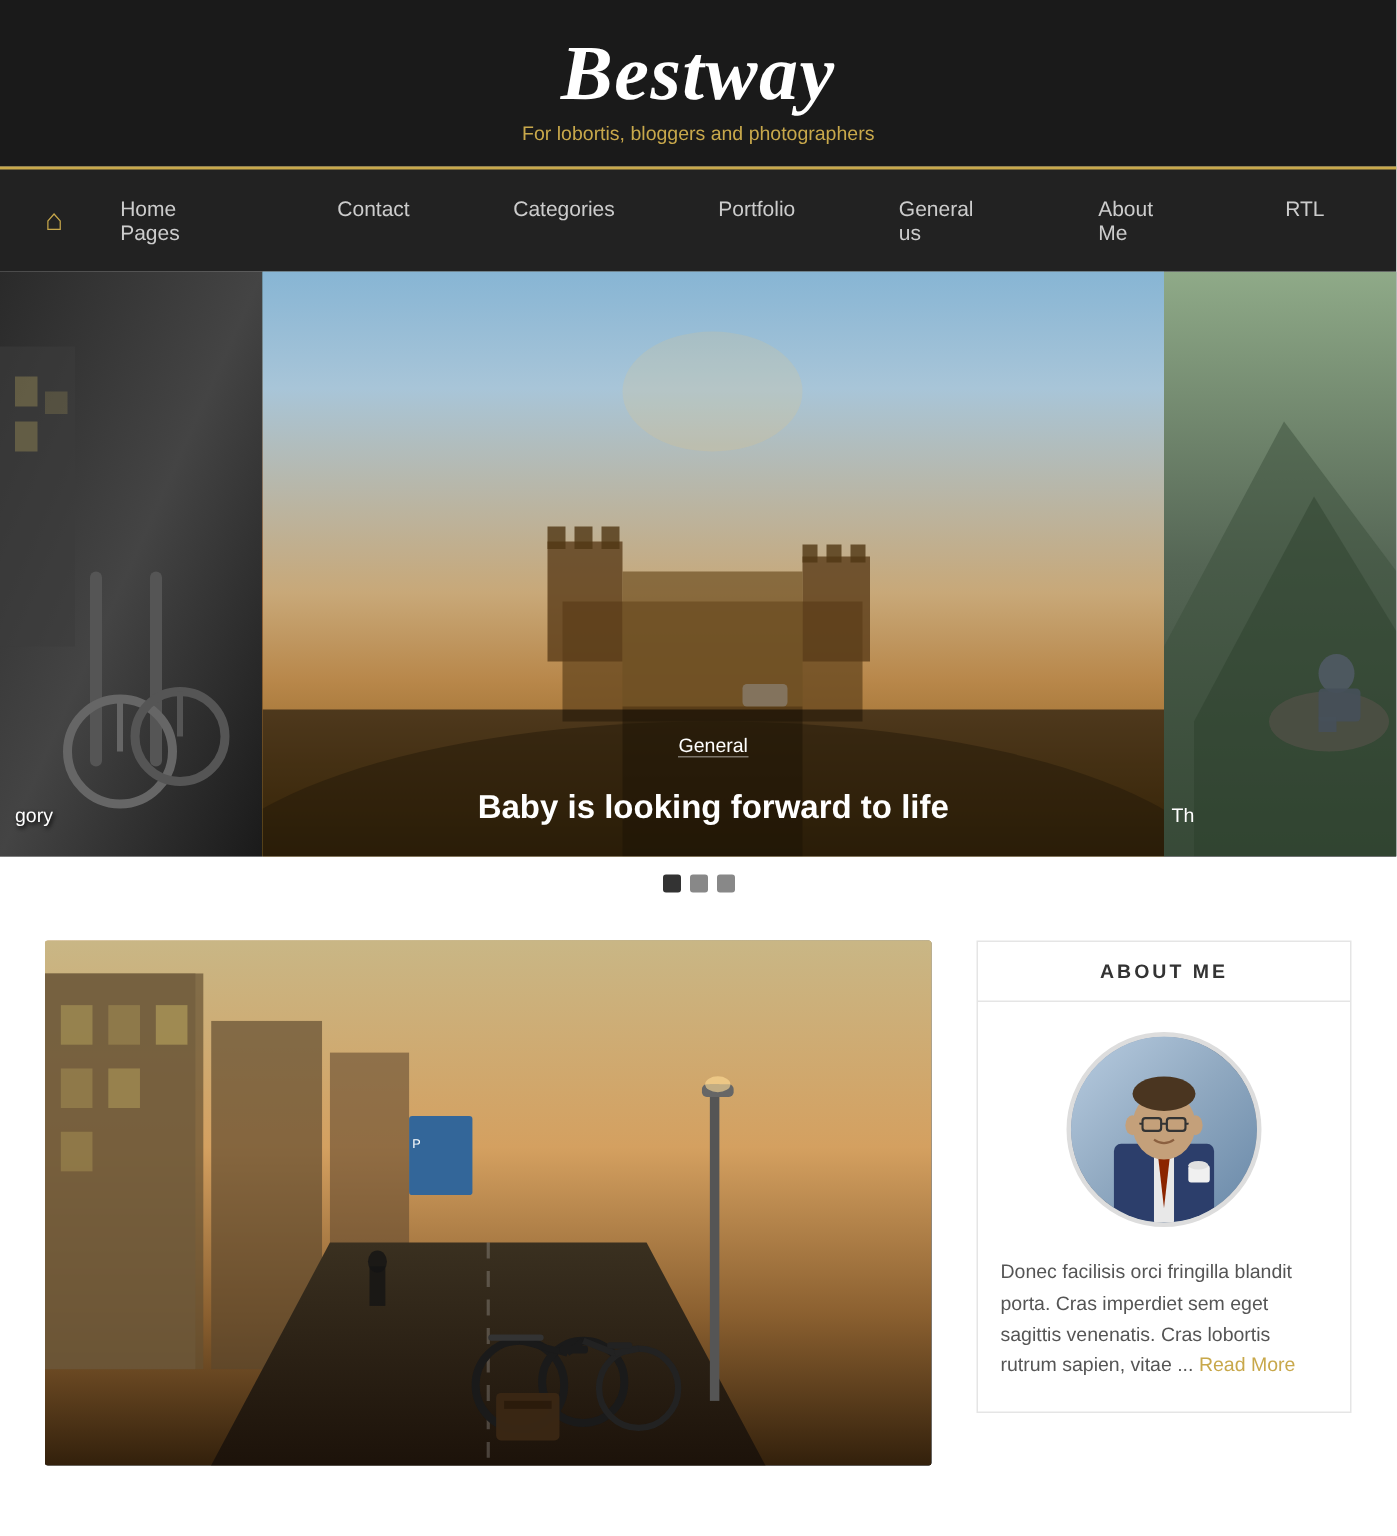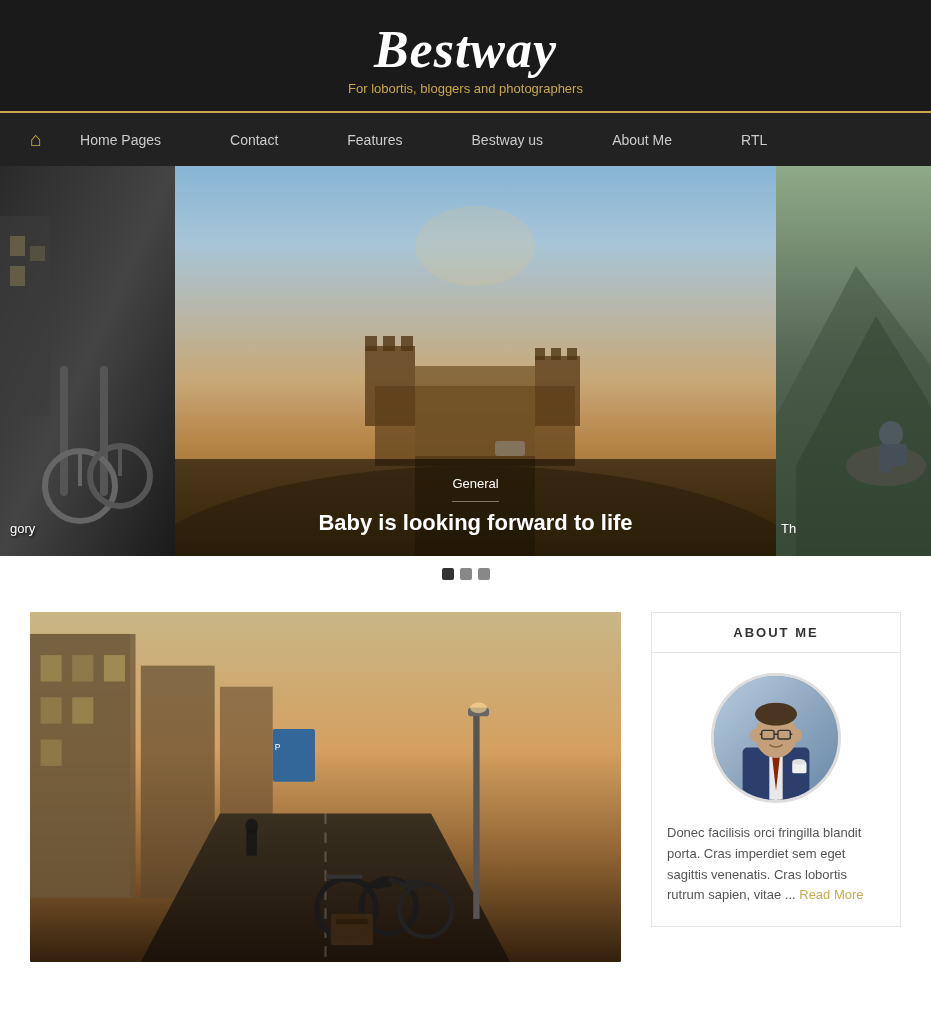--- a/index.html
+++ b/index.html
@@ -99,22 +99,22 @@
       left: 0;
       right: 0;
       background: rgba(0,0,0,0.55);
       padding: 15px 20px 20px;
       text-align: center;
     }
     .slide-category {
       color: #fff;
       font-size: 13px;
       border-bottom: 1px solid rgba(255,255,255,0.4);
-      padding-bottom: 10px;
-      margin-bottom: 8px;
+      padding-bottom: 0;
+      margin-bottom: 20px;
       display: inline-block;
     }
     .slide-title {
       color: #fff;
       font-size: 22px;
       font-weight: bold;
     }
 
     .slide-right {
       width: 155px;
@@ -249,24 +249,27 @@
 <nav class="main-nav">
   <div class="nav-home-icon">⌂</div>
   <ul class="nav-items">
     <li>
       <a href="#">Home Pages</a>
     </li>
     <li>
       <a href="#">Contact</a>
     </li>
     <li>
-      <a href="#">Features</a>
-    </li>
-    <li>
-      <a href="#">Bestway us</a>
+      <a href="#">Categories</a>
+    </li>
+    <li>
+      <a href="#">Portfolio</a>
+    </li>
+    <li>
+      <a href="#">General us</a>
     </li>
     <li>
       <a href="#">About Me</a>
     </li>
     <li>
       <a href="#">RTL</a>
     </li>
   </ul>
 </nav>
 

